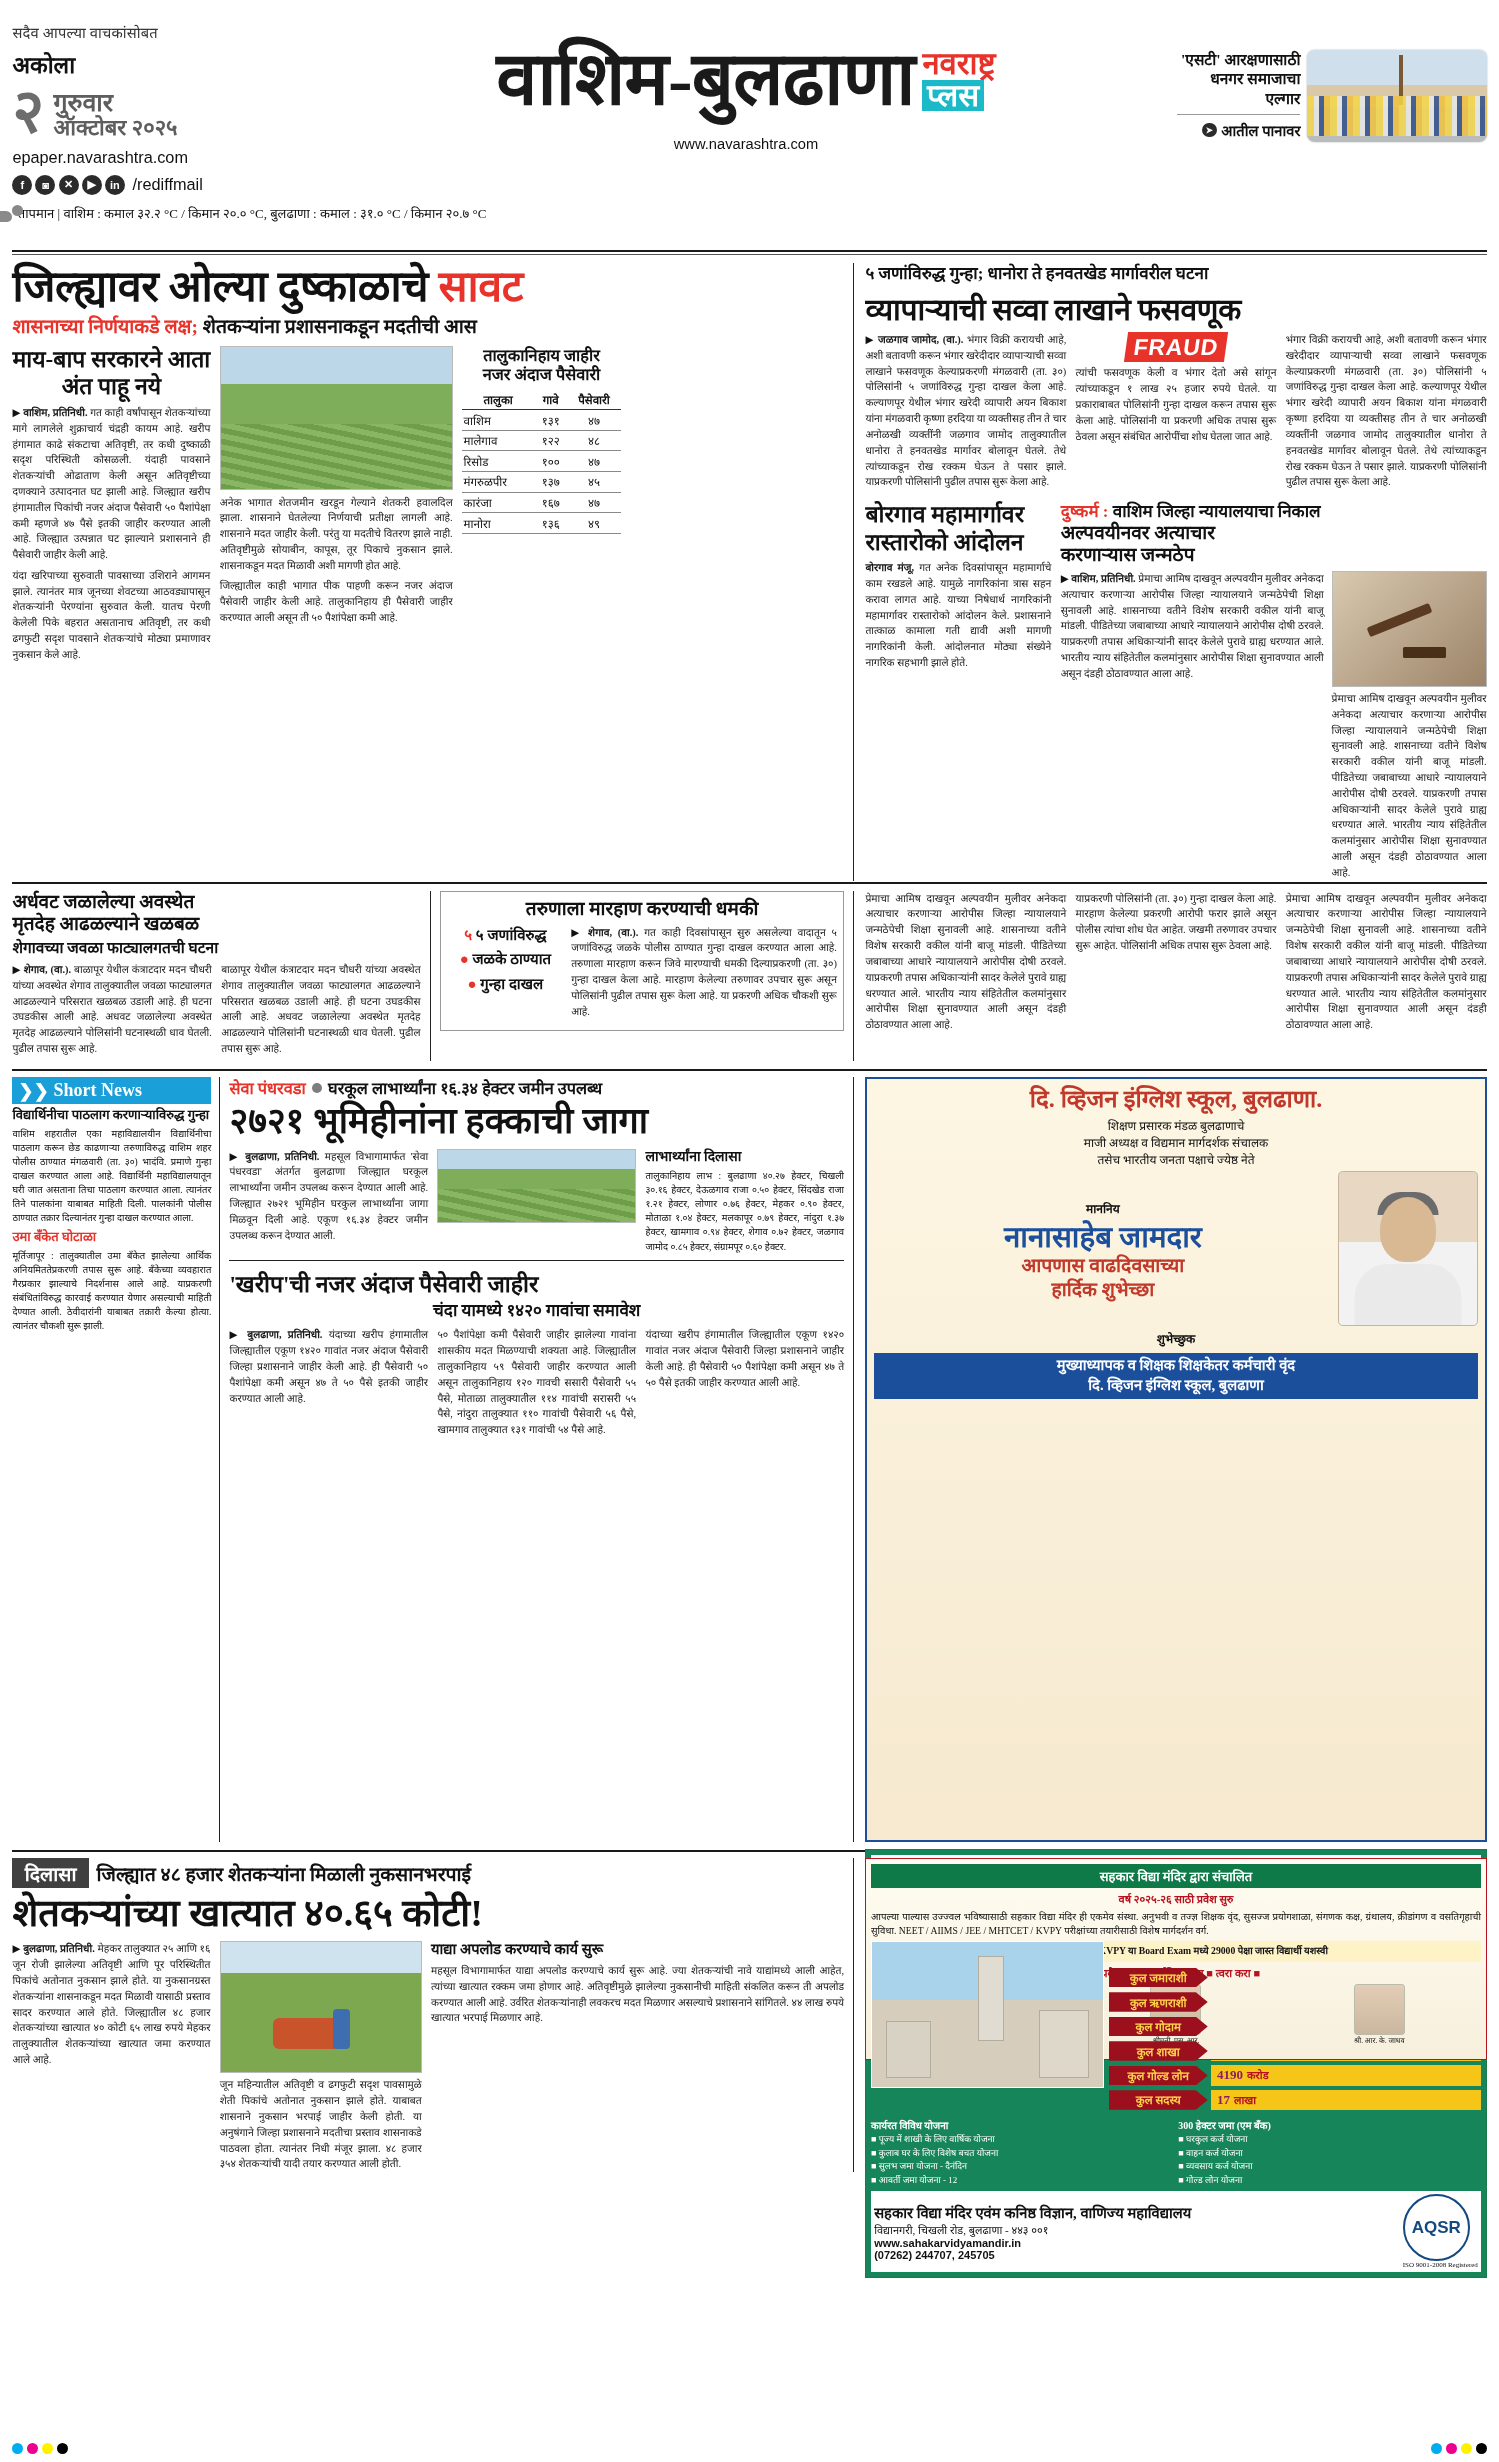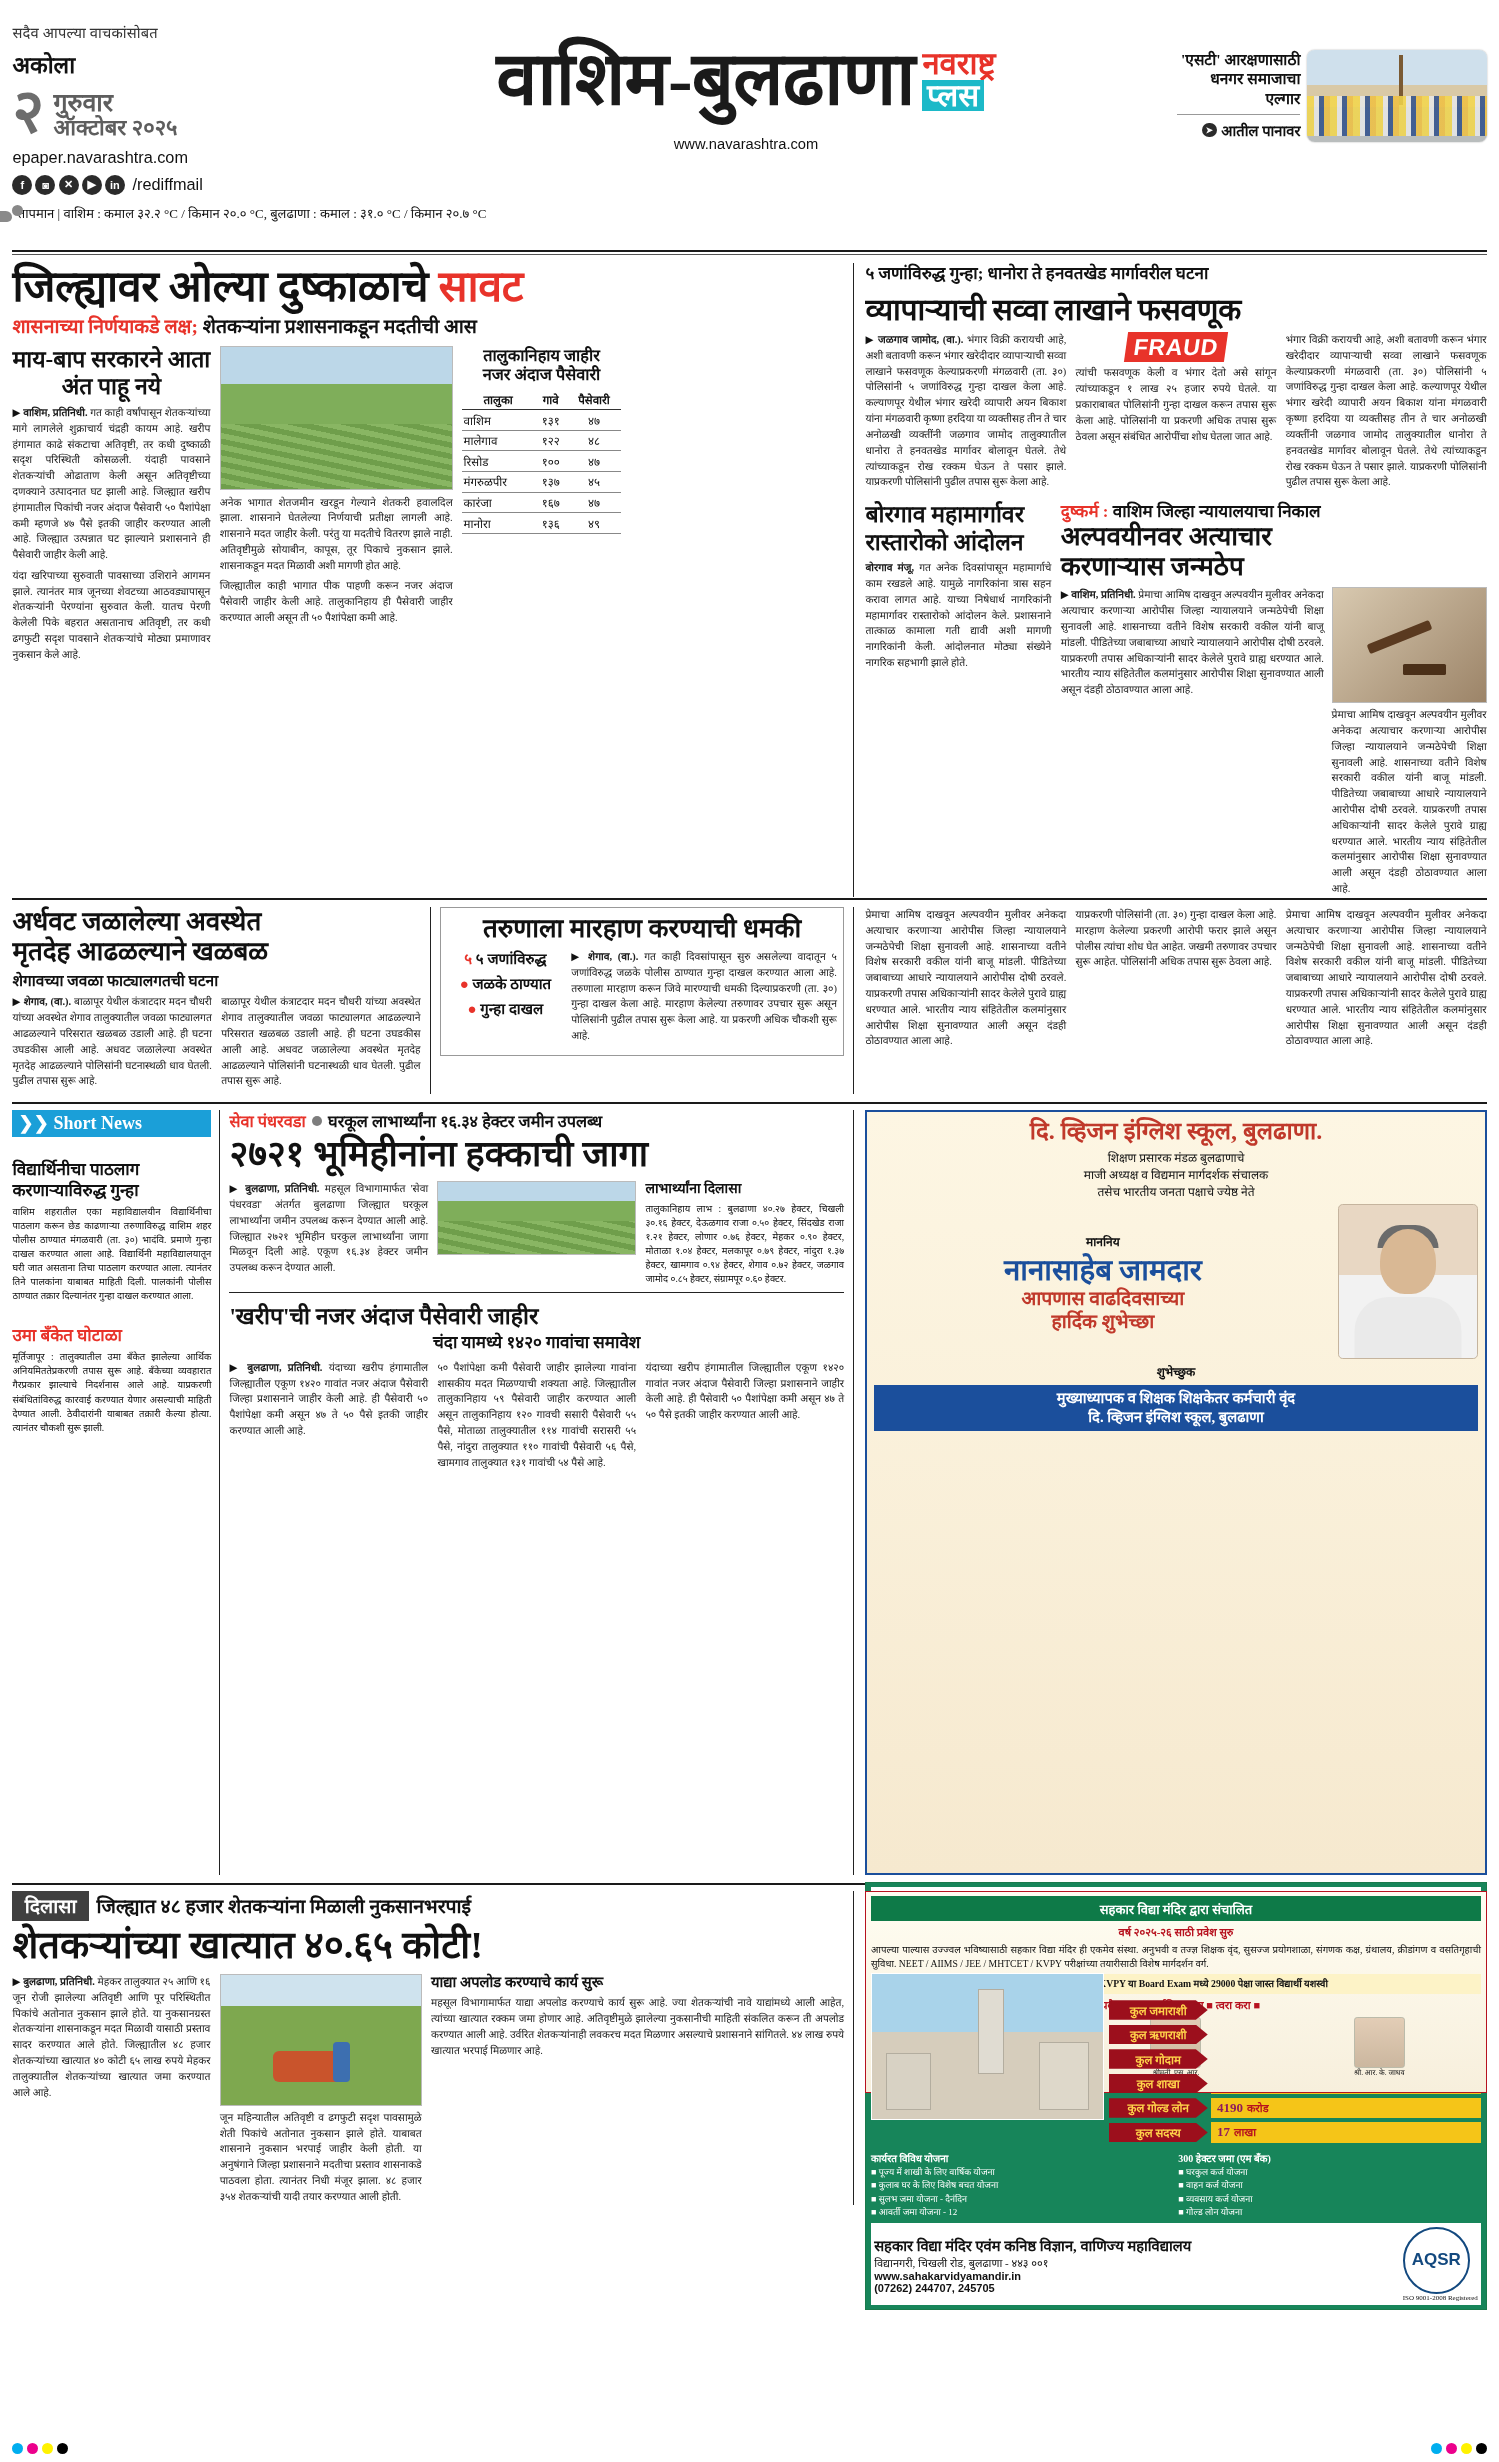--- a/index.html
+++ b/index.html
@@ -65,21 +65,21 @@
   .col-a-left { width: 843px; padding-right: 9.3px; border-right: 1.6px solid #222; }
   .col-a-right { width: 633px; padding-left: 11px; }
 
   .hl-main { font-size: 43px; font-weight: bold; line-height: 1.12; letter-spacing: -0.4px; }
   .hl-main .red { color: #e8332a; }
   .sub-main { font-size: 19.4px; font-weight: bold; margin-top: 4.7px; line-height: 1.25; }
   .sub-main .red { color: #e8332a; }
 
   .kicker { font-size: 17px; font-weight: bold; line-height: 1.25; }
   .hl-2 { font-size: 30px; font-weight: bold; line-height: 1.15; margin-top: 9px; letter-spacing: -0.3px; }
-  .hl-2sm { font-size: 26px; font-weight: bold; line-height: 1.16; }
+  .hl-2sm { font-size: 19px; font-weight: bold; line-height: 1.16; }
   .hl-3 { font-size: 23px; font-weight: bold; line-height: 1.2; }
   .kicker .red { color: #e8332a; }
 
   .cols3 { display: flex; gap: 9.3px; margin-top: 6.2px; }
   .c { flex: 1; }
   .tri { color: #111; }
 
   .photo-box { width: 100%; background: linear-gradient(#bcd7e8 0 26%, #7fae5a 26% 58%, #5f8f3e 58% 100%);
      border: 0.8px solid #bbb; position: relative; }
   .photo-box .field { position:absolute; left:0; right:0; bottom:0; height:46%;
@@ -112,21 +112,21 @@
   .bnum { color: #e8332a; font-weight: bold; }
 
   
   .band-c { display: flex; margin-top: 7.8px; border-top: 2.3px solid #1a1a1a; padding-top: 6.2px; }
   .c-left { width: 208px; padding-right: 7.8px; border-right: 1.6px solid #222; }
   .c-mid { width: 635px; padding: 0 9.3px; border-right: 1.6px solid #222; }
   .c-right { width: 633px; padding-left: 11px; }
 
   .shortnews-bar { background: #1b9fd8; color: #fff; font-size: 18px; font-weight: bold;
       padding: 2.3px 6.2px; display: flex; align-items: center; gap: 4.7px; }
-  .sn-head { font-size: 17px; font-weight: bold; line-height: 1.25; margin-top: 22px; }
+  .sn-head { font-size: 13px; font-weight: bold; line-height: 1.25; margin-top: 3px; }
 
   .sewa-row { display: flex; align-items: center; gap: 6.2px; font-size: 16.3px; font-weight: bold; }
   .sewa-tag { color: #e8332a; font-weight: bold; }
   .dot-g { width: 10px; height: 10px; border-radius: 50%; background: #7d7d7d; display:inline-block; }
   .hl-big-num { font-size: 36px; font-weight: bold; line-height: 1.15; margin-top: 1.6px; }
 
   
   .ad-school { border: 2.3px solid #1b4f9c; background: linear-gradient(#fdf6e3,#f6e9cf); padding: 6.2px; text-align: center; height: 100%; }
   .ad-school-t1 { font-size: 24px; font-weight: bold; color: #c0392b; line-height:1.15; }
   .ad-school-t2 { font-size: 12px; line-height: 1.4; margin-top: 4.7px; }

